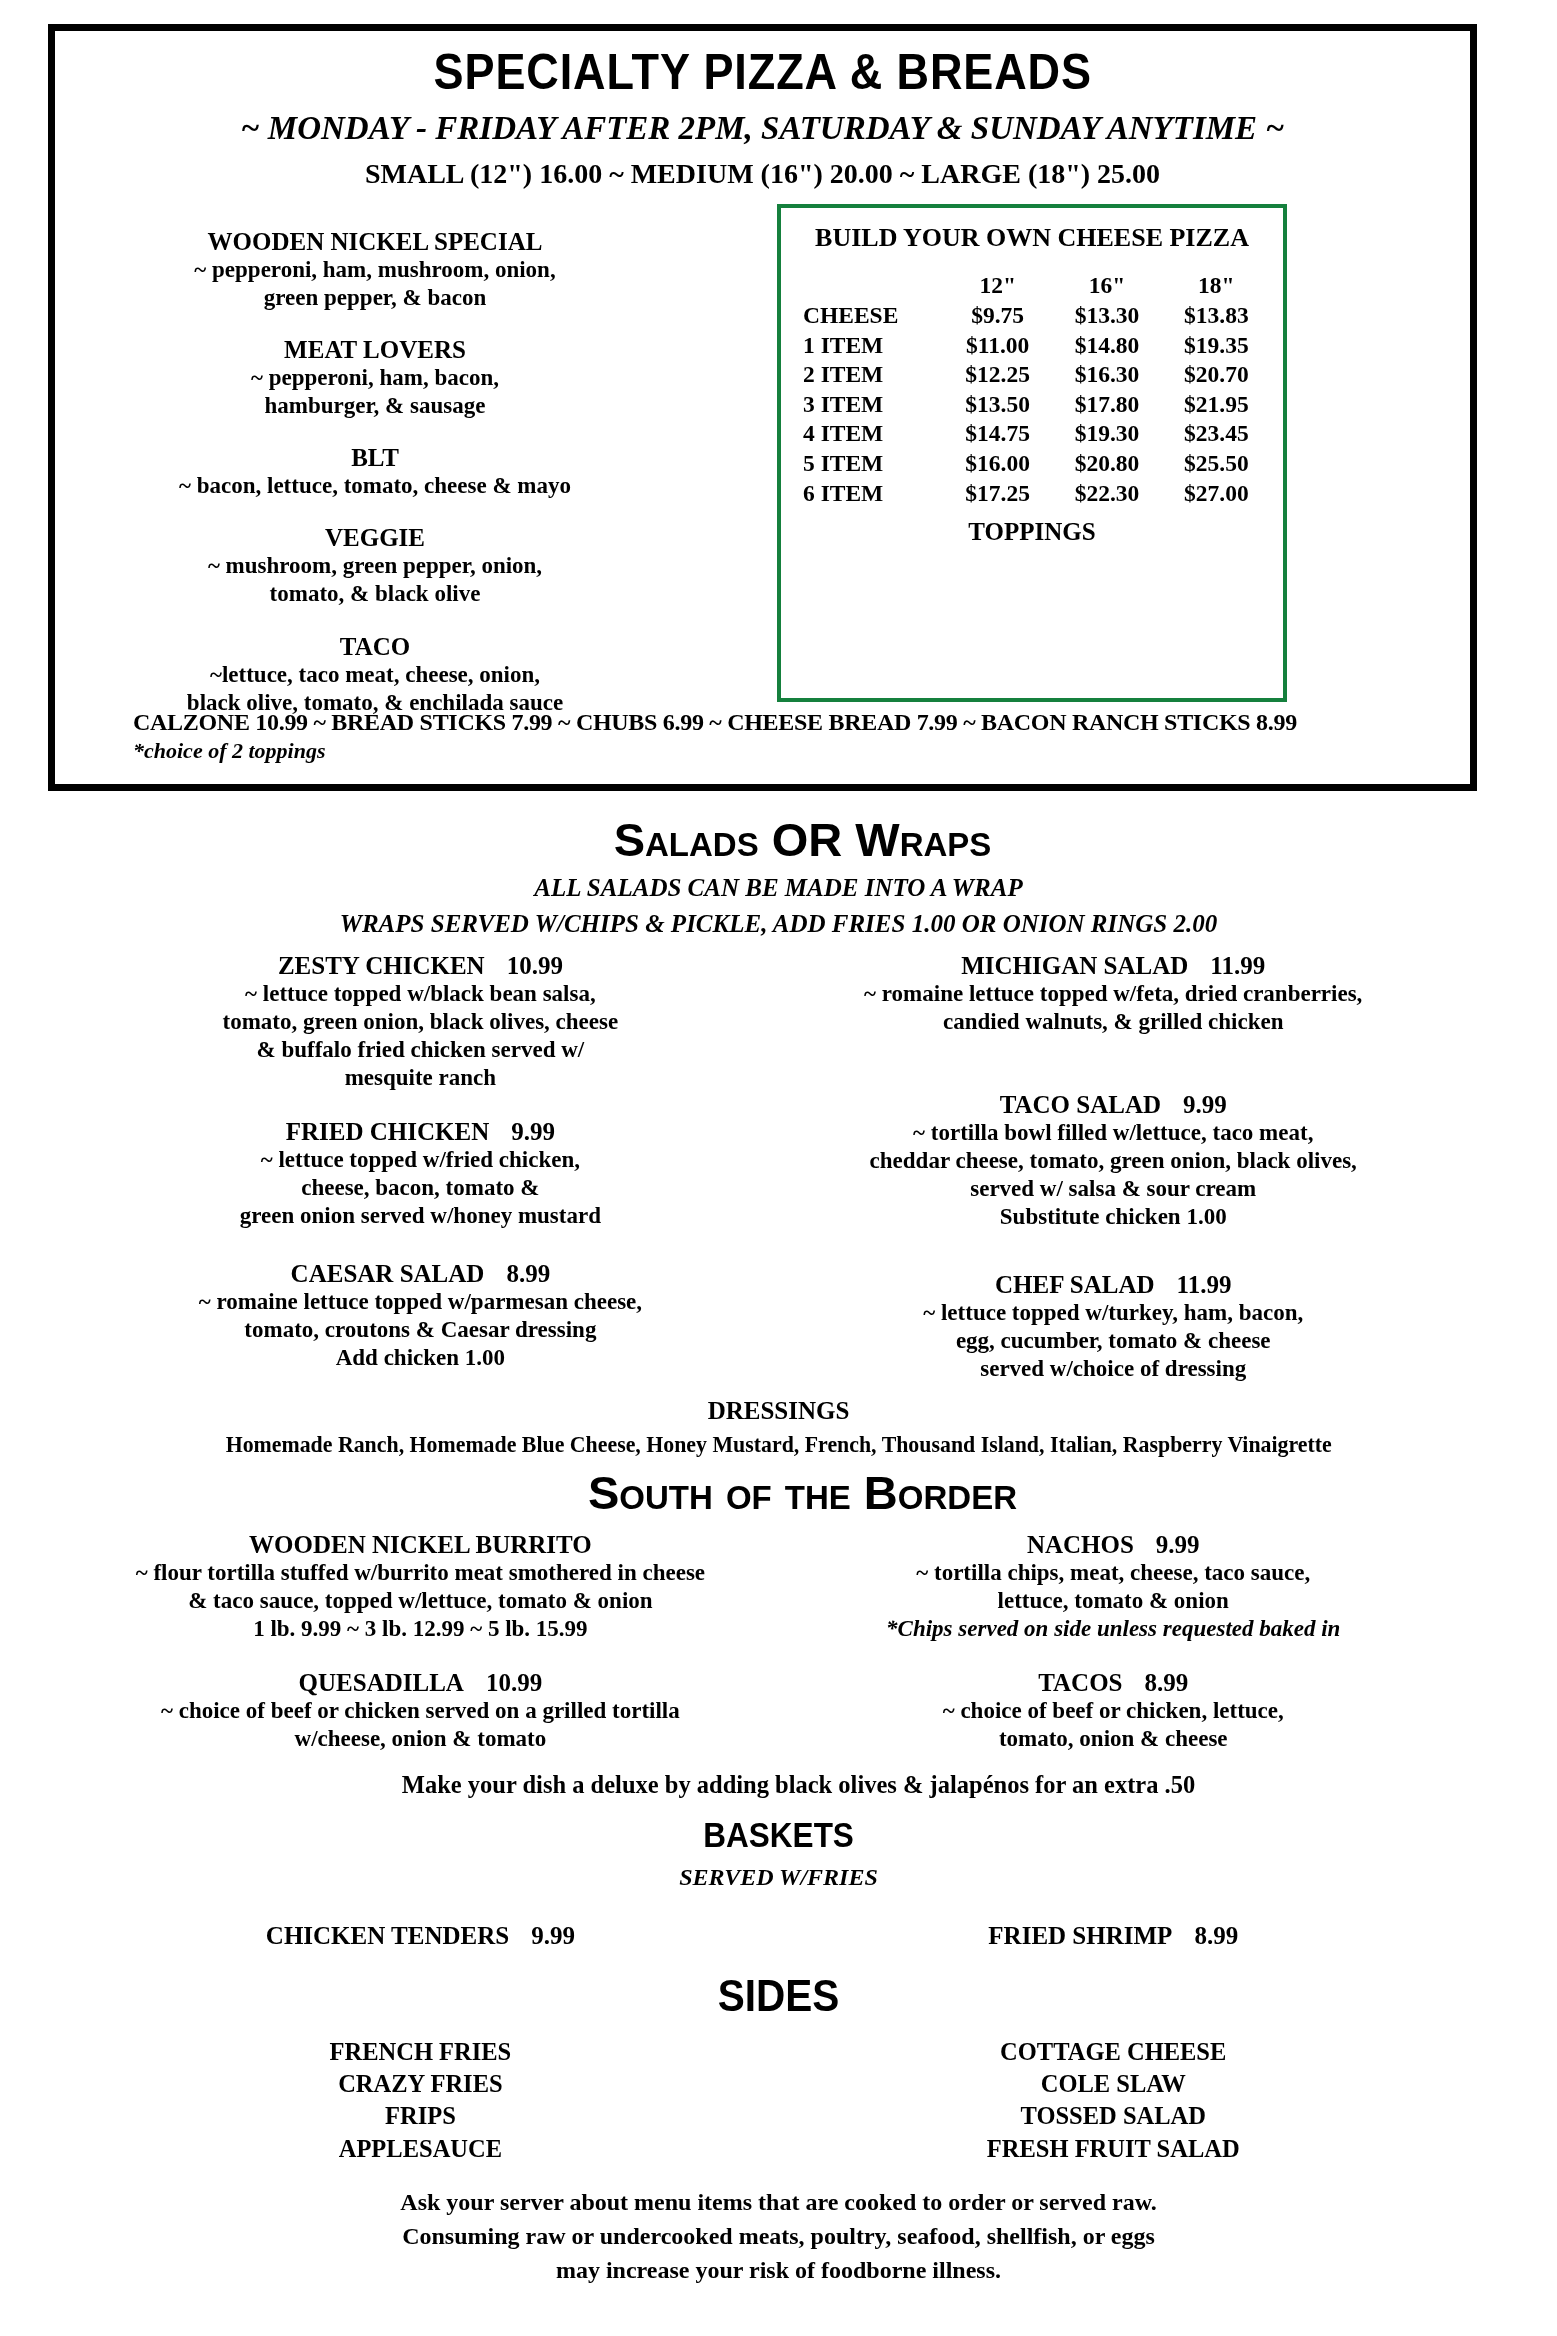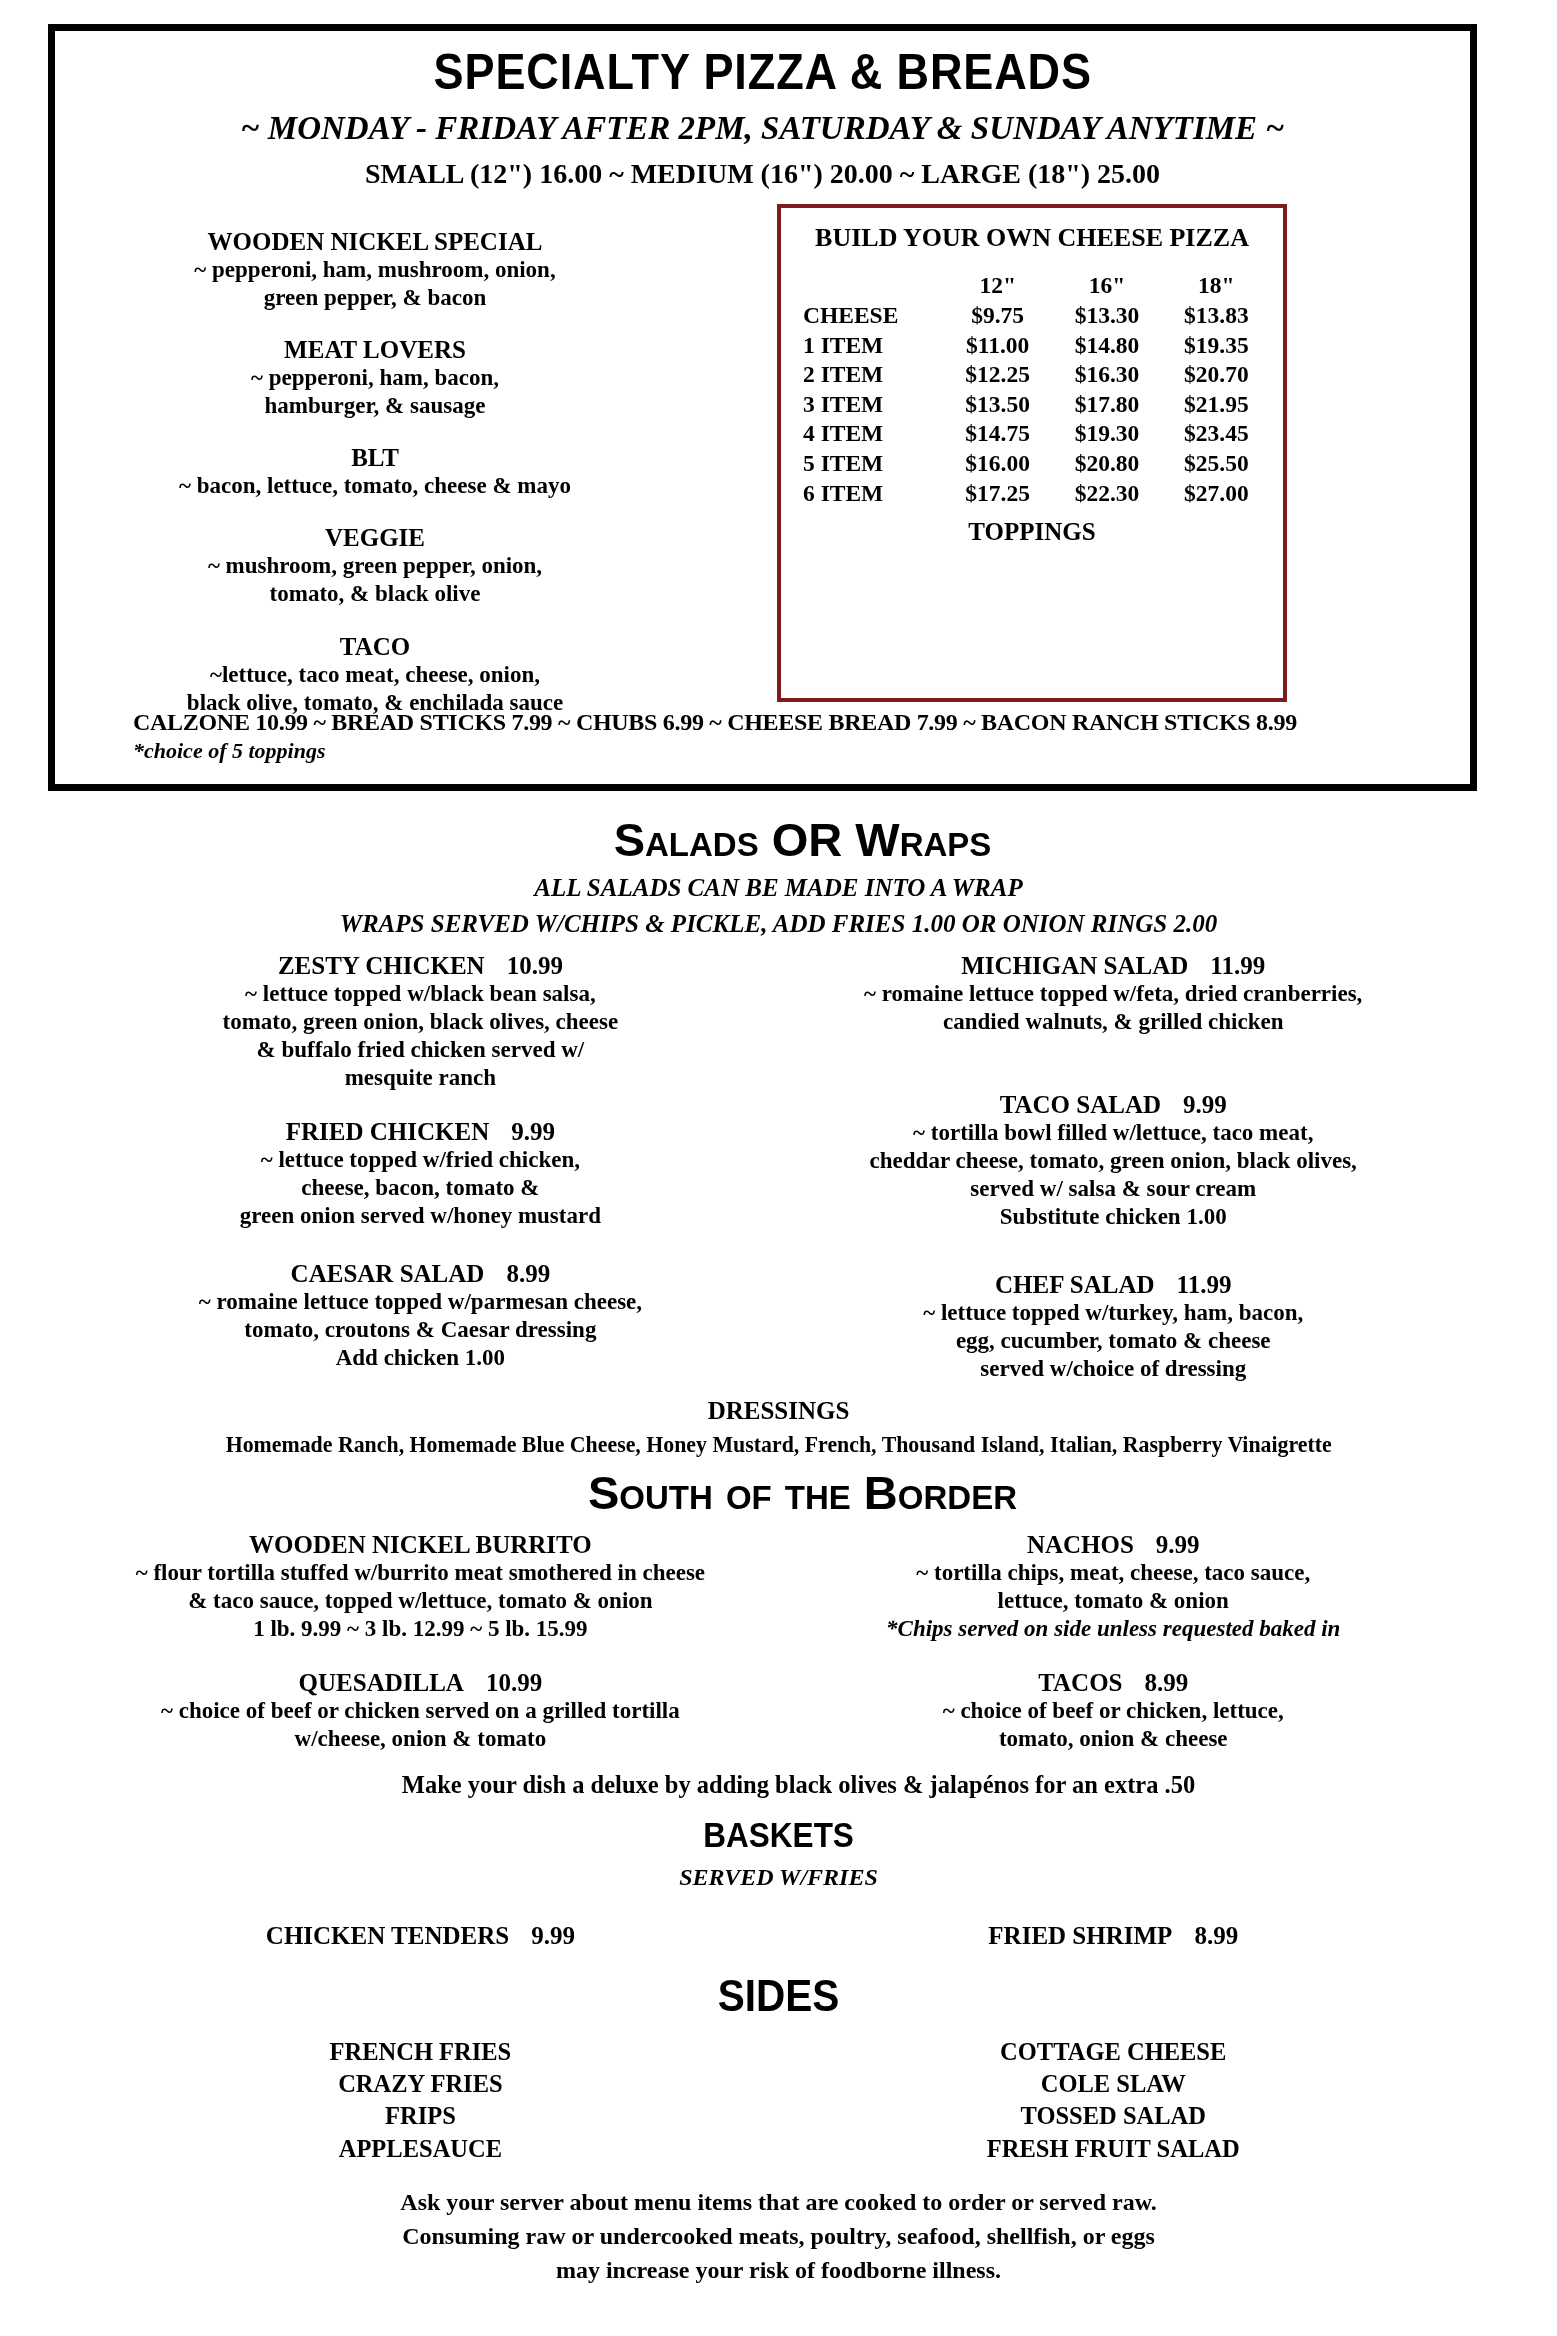--- a/index.html
+++ b/index.html
@@ -13,21 +13,21 @@
   .pre{white-space:pre-line;}
 
   
   .pizza-box{margin:24px 0 0 48px;width:1429px;height:767px;border:7px solid #000;
              box-sizing:border-box;position:relative;}
   .pizza-title{font-size:50px;text-align:center;margin-top:12px;letter-spacing:1px;}
   .pizza-schedule{font-size:33px;font-style:italic;text-align:center;margin-top:8px;line-height:1.2;}
   .pizza-sizes{font-size:28px;text-align:center;margin-top:8px;line-height:1.2;}
   .pizza-cols{display:flex;margin-top:14px;}
   .pizza-left{width:640px;padding-top:24px;}
-  .byo-box{width:510px;height:498px;border:4px solid #7f1d1d;box-sizing:border-box;
+  .byo-box{width:510px;height:498px;border:4px solid #15803d;box-sizing:border-box;
            margin-left:82px;padding:14px 12px 0;}
   .byo-title{font-size:26px;text-align:center;line-height:1.2;}
   .byo-table{margin-top:18px;font-size:23.5px;}
   .byo-row{display:grid;grid-template-columns:150px 1fr 1fr 1fr;line-height:1.26;}
   .byo-row>span{text-align:center;}
   .byo-row .lbl{text-align:left;padding-left:10px;}
   .toppings-title{font-size:25px;text-align:center;margin-top:10px;}
   .toppings-cols{display:grid;grid-template-columns:1fr 1.1fr 1.2fr;margin-top:6px;
                  font-size:22.5px;line-height:1.26;}
   .toppings-col{text-align:center;white-space:pre-line;}
@@ -156,21 +156,21 @@
             <span>$22.30</span>
             <span>$27.00</span>
           </div>
         </div>
         <div class="toppings-title">TOPPINGS</div>
       </div>
     </div>
 
     <div class="breads">
       <div class="breads-line">CALZONE  10.99  ~  BREAD STICKS  7.99  ~  CHUBS  6.99  ~  CHEESE BREAD  7.99  ~  BACON RANCH STICKS  8.99</div>
-      <div class="breads-note">*choice of 5 toppings</div>
+      <div class="breads-note">*choice of 2 toppings</div>
     </div>
   </section>
 
   <div class="salads-head sans-head smallcaps sec-head">Salads OR Wraps</div>
   <div class="note-it">ALL SALADS CAN BE MADE INTO A WRAP</div>
   <div class="note-it">WRAPS SERVED W/CHIPS &amp; PICKLE, ADD FRIES 1.00 OR ONION RINGS 2.00</div>
 
   <div class="twocol salads-cols">
     <div class="colL">
       <div class="m-item mb26">

